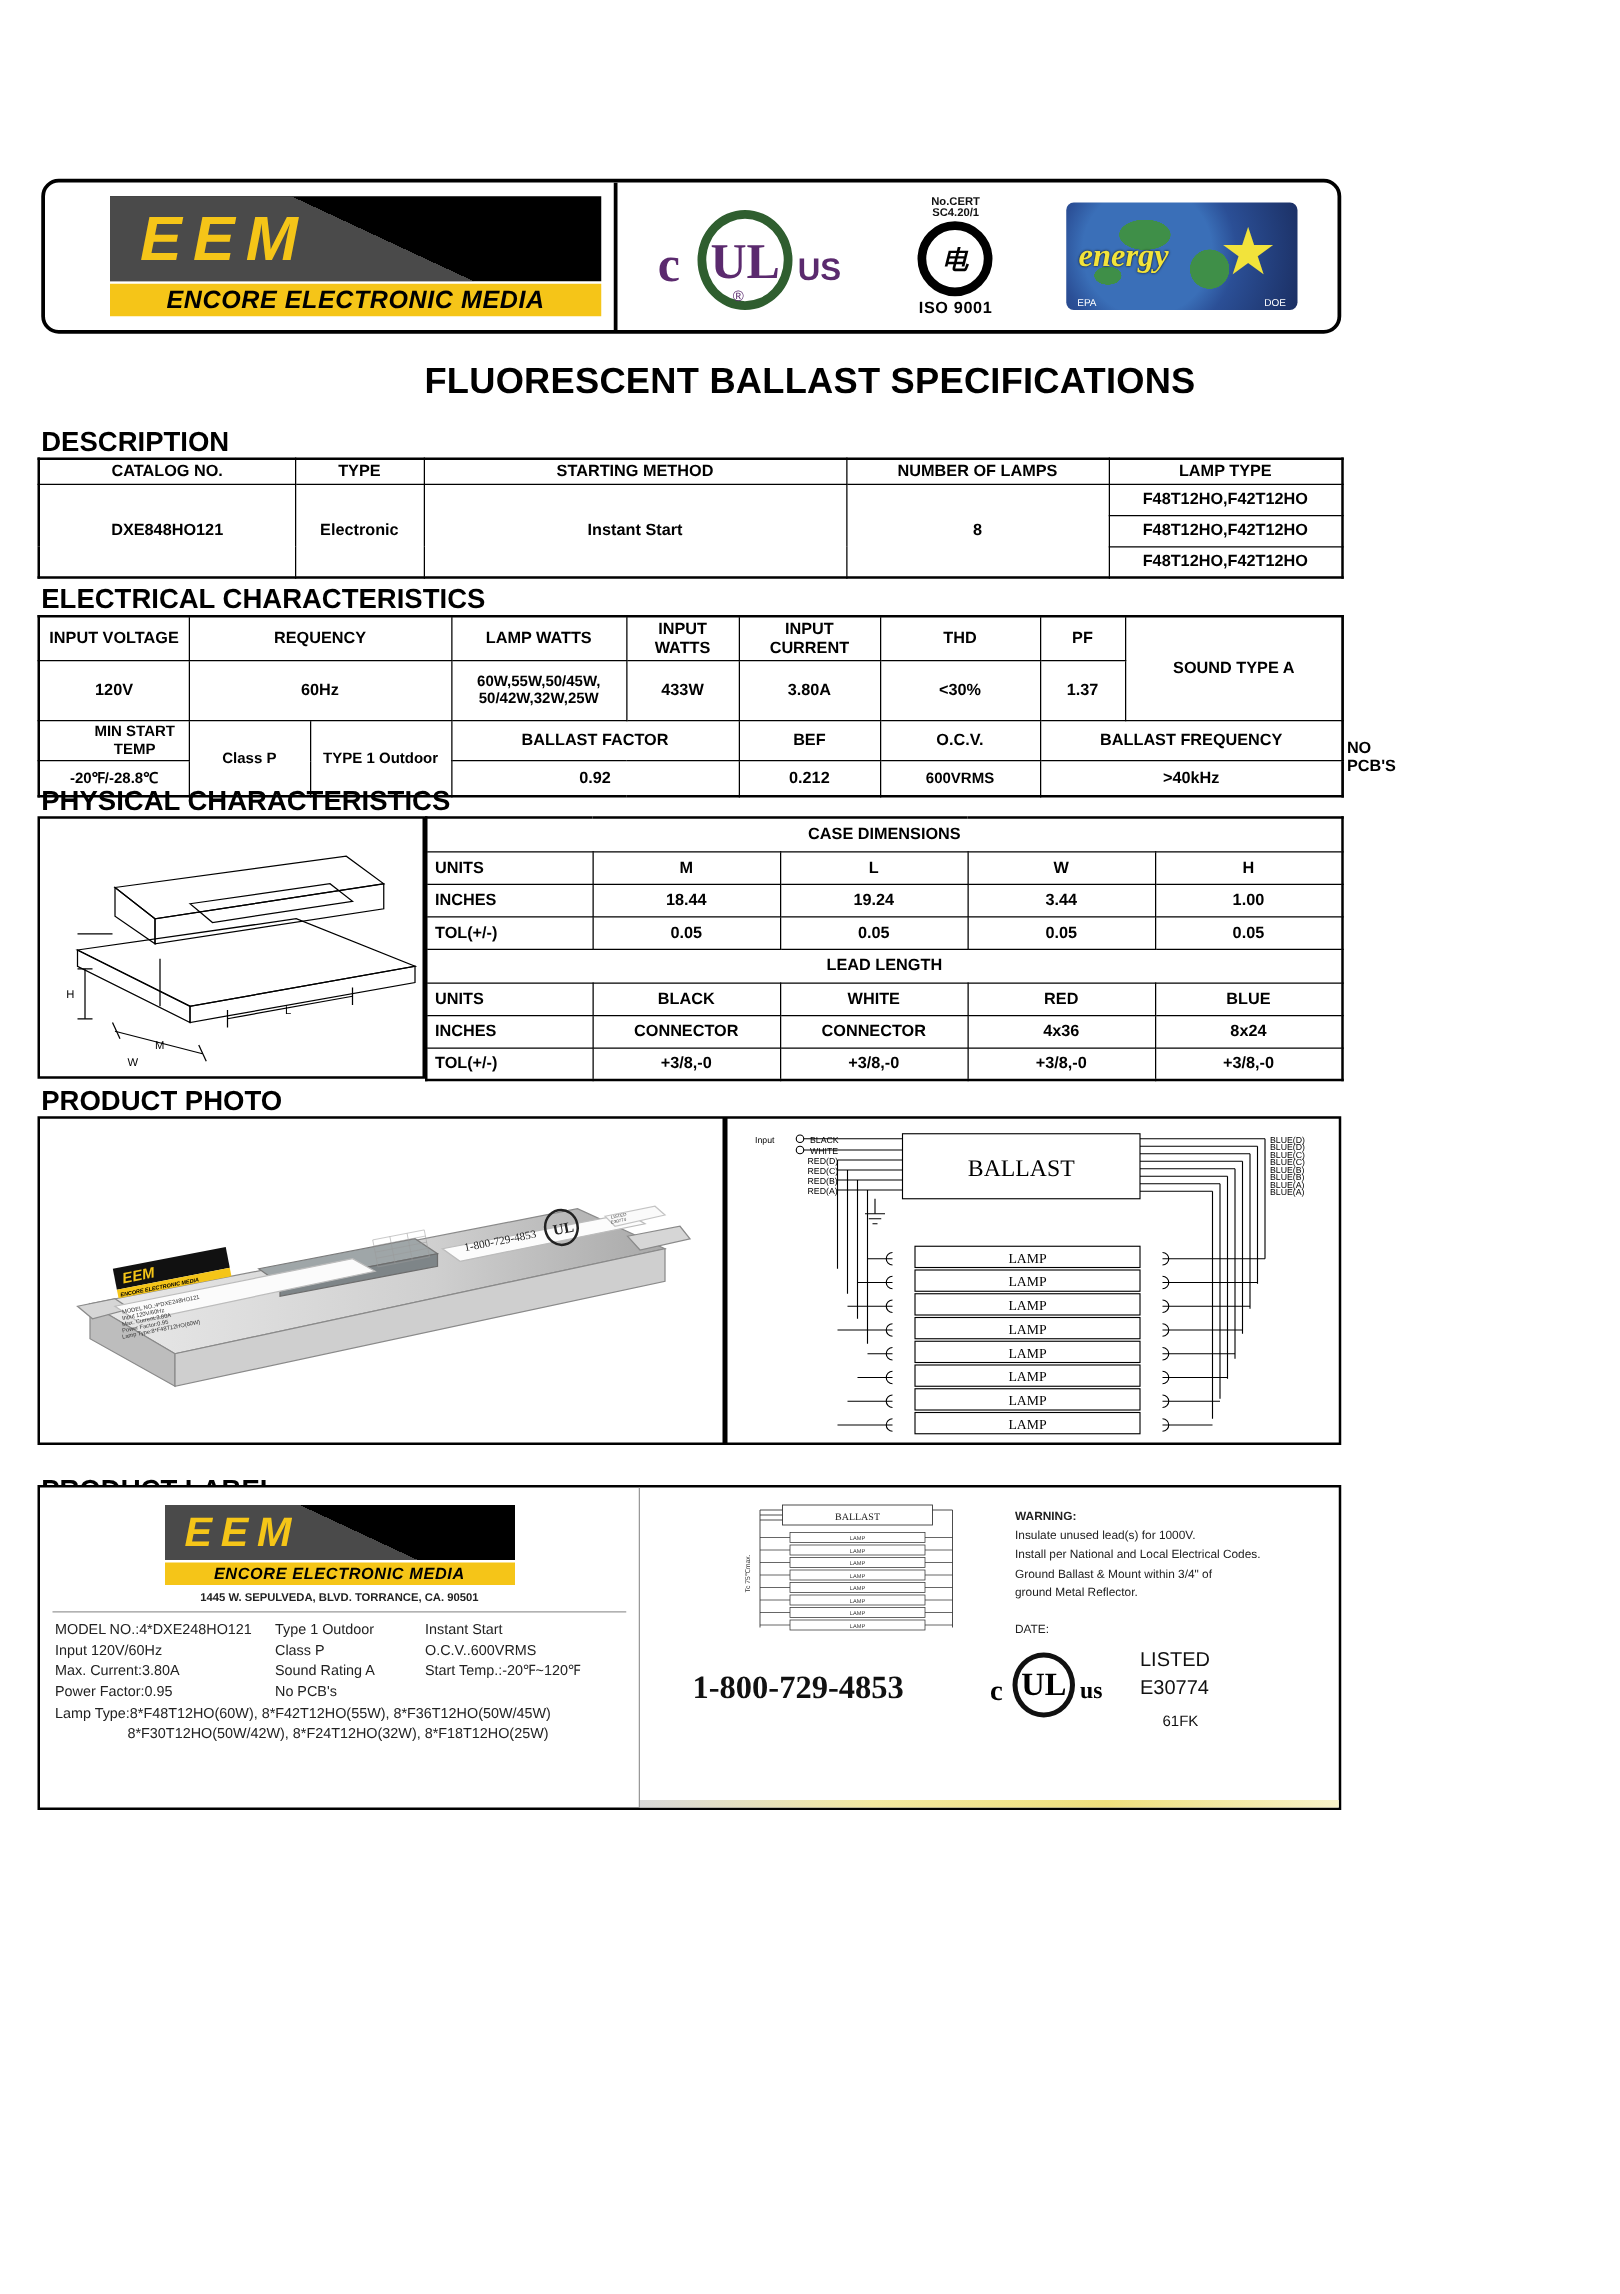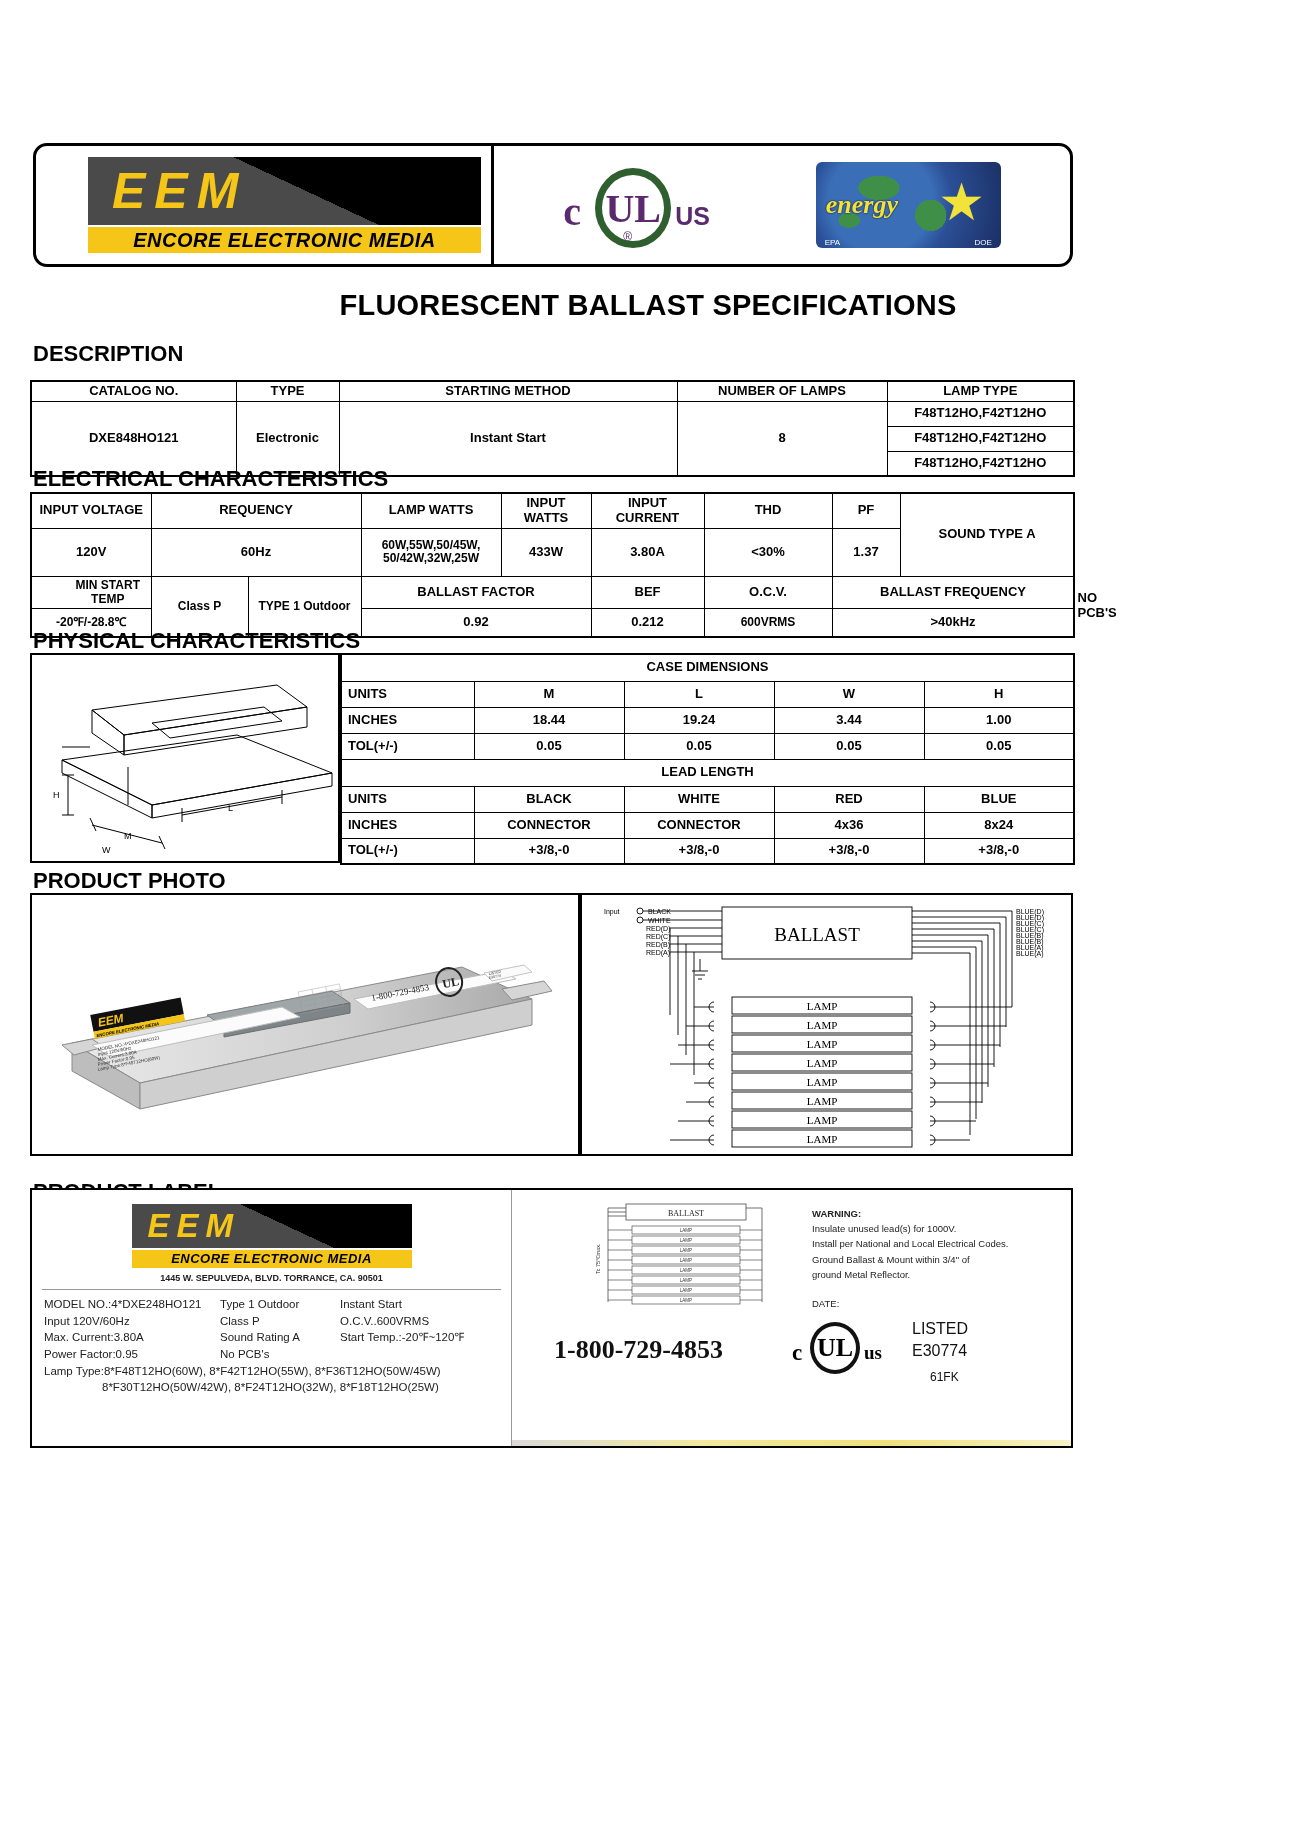--- a/index.html
+++ b/index.html
@@ -104,38 +104,44 @@
     <div class="certs">
 
       <div class="ul-mark">
         <div class="ul-c">c</div>
         <div class="ul-ring"></div>
         <div class="ul-ul">UL</div>
         <div class="ul-r">®</div>
         <div class="ul-us">US</div>
       </div>
 
+      <div class="iso-mark">
+        <div class="iso-top" style="white-space:pre-line;">No.CERT
+SC4.20/1</div>
+        <div class="iso-circ">电</div>
+        <div class="iso-bot">ISO 9001</div>
+      </div>
 
       <div class="energy-mark">
         <div class="energy-land"></div>
         <div class="energy-word">energy</div>
         <div class="energy-star">★</div>
         <div class="energy-bot">
           <span>EPA</span>
           <span>DOE</span>
         </div>
       </div>
     </div>
   </div>
 
   <div class="doc-title">FLUORESCENT BALLAST SPECIFICATIONS</div>
 
   <div class="sec-head" style="top:341px;">DESCRIPTION</div>
 
-  <table class="grid outer" style="left:30px; top:366px; width:1043px;margin-top:14px;">
+  <table class="grid outer" style="left:30px; top:366px; width:1043px;">
     <colgroup>
         <col style="width:205px">
         <col style="width:103px">
         <col style="width:338px">
         <col style="width:210px">
         <col style="width:187px">
       </colgroup>
     <tbody>
         <tr>
       <td class="hd">CATALOG NO.</td>

